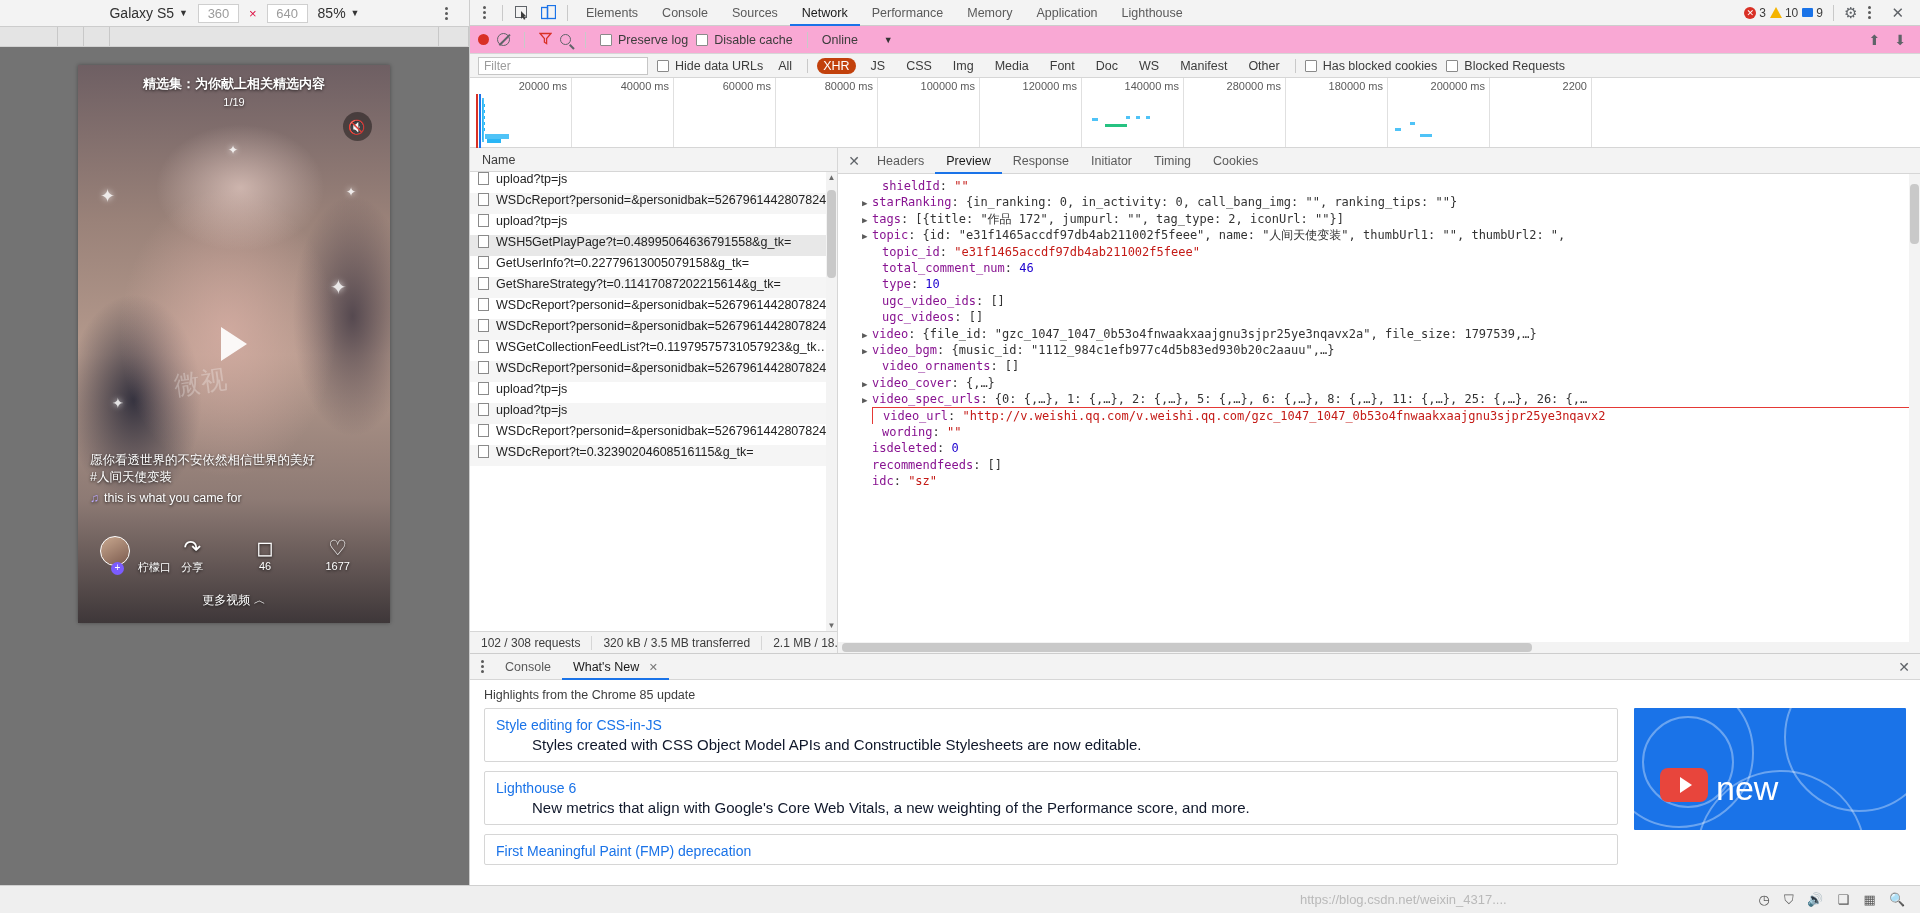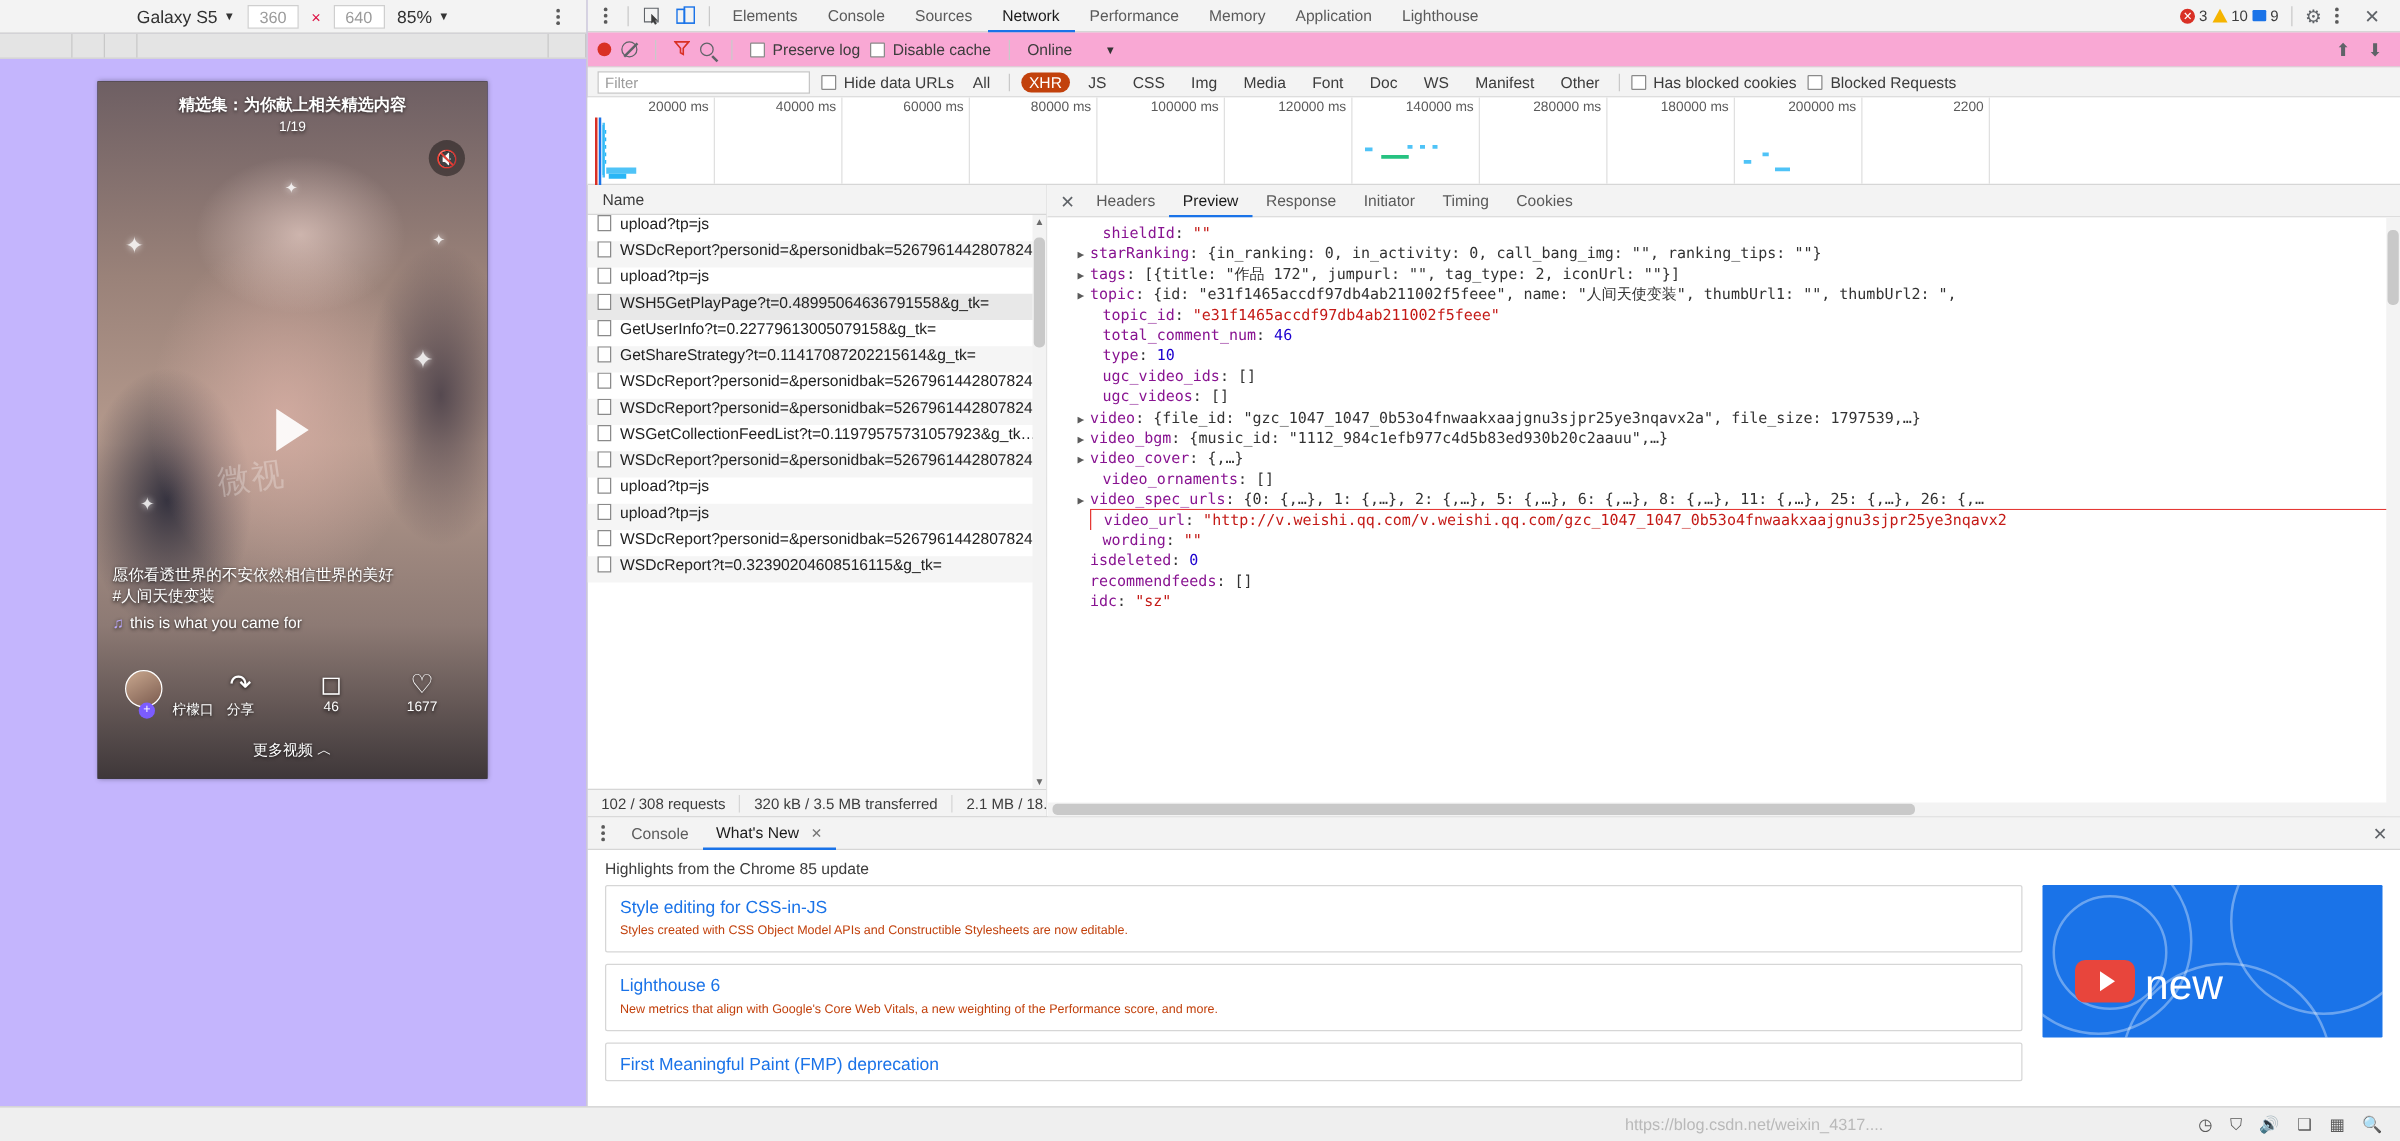--- a/index.html
+++ b/index.html
@@ -6,21 +6,21 @@
   html,body { width:1920px; height:913px; overflow:hidden; }
   body {
     font-family: "Liberation Sans", sans-serif;
     font-size: 13px;
     color: #333;
     background: #fff;
   }
   .root { position:relative; width:1920px; height:913px; display:flex; }
 
   
-  .device-pane { width:470px; height:913px; background:#c4b5fd; position:relative;
+  .device-pane { width:470px; height:913px; background:#737373; position:relative;
                  border-right:1px solid #cdcdcd; flex:0 0 470px; }
   .device-toolbar { height:27px; background:#f3f3f3; border-bottom:1px solid #ccc;
                     display:flex; align-items:center; justify-content:center; gap:10px; position:relative;}
   .dev-select { font-size:14px; color:#303030; display:flex; align-items:center; gap:5px; cursor:pointer;}
   .caret { font-size:9px; color:#333; }
   .dim-box { width:41px; height:19px; border:1px solid #cfcfcf; background:#fff; color:#9b9b9b;
              font-size:13px; text-align:center; line-height:18px; }
   .times { color:#d14; font-size:13px; }
   .zoom-select { font-size:14px; color:#303030; display:flex; align-items:center; gap:5px; cursor:pointer;}
   .kebab-dev { position:absolute; right:14px; top:4px; width:18px; height:18px;
@@ -167,21 +167,21 @@
 
   .drawer { height:260px; border-top:1px solid #cdcdcd; background:#fff; display:flex; flex-direction:column; flex:0 0 260px;}
   .drawer-tabs { height:26px; background:#f3f3f3; border-bottom:1px solid #d6d6d6; display:flex;
                  align-items:center; padding-left:4px; flex:0 0 26px;}
   .drawer-body { flex:1; overflow:hidden; position:relative; }
   .wn-head { padding:8px 14px 6px; font-size:12.5px; color:#3c3c3c;}
   .wn-grid { display:flex; padding:0 14px; gap:16px;}
   .wn-left { flex:1; min-width:0; }
   .wn-card { border:1px solid #d6d6d6; border-radius:2px; padding:8px 11px; margin-bottom:9px; }
   .wn-title { color:#1a73e8; font-size:14px; margin-bottom:3px; cursor:pointer;}
-  .wn-text { font-size:10px; color:#c2410c; line-height:17px;}
+  .wn-text { font-size:15px; color:#0f172a; line-height:17px;margin-left:36px;}
   .wn-right { width:272px; flex:0 0 272px; }
   .chrome-img { width:272px; height:122px; background:#1a73e8; position:relative; overflow:hidden; border-radius:1px;}
   .ci-circle { position:absolute; border:2px solid rgba(255,255,255,.35); border-radius:50%; }
   .yt { position:absolute; left:26px; bottom:28px; width:48px; height:34px; background:#e8453c;
         border-radius:8px; display:flex; align-items:center; justify-content:center;}
   .yt::after { content:""; width:0;height:0;border-left:12px solid #fff;border-top:8px solid transparent;
                border-bottom:8px solid transparent; margin-left:3px;}
   .new-word { position:absolute; left:82px; bottom:22px; color:#fff; font-size:34px; }
   .drawer-close { margin-left:auto; padding-right:10px; font-size:14px; color:#5f6368; cursor:pointer;}
   .tabx { font-size:11px; color:#777; margin-left:6px; cursor:pointer;}
@@ -538,22 +538,22 @@
               <div class="jrow ind1"><span><span class="tri">▶</span><span class="jk">starRanking</span><span class="jpunc">: </span><span class="jpunc">{in_ranking: 0, in_activity: 0, call_bang_img: "", ranking_tips: ""}</span></span></div>
               <div class="jrow ind1"><span><span class="tri">▶</span><span class="jk">tags</span><span class="jpunc">: </span><span class="jpunc">[{title: "作品 172", jumpurl: "", tag_type: 2, iconUrl: ""}]</span></span></div>
               <div class="jrow ind1"><span><span class="tri">▶</span><span class="jk">topic</span><span class="jpunc">: </span><span class="jpunc">{id: "e31f1465accdf97db4ab211002f5feee", name: "人间天使变装", thumbUrl1: "", thumbUrl2: ",</span></span></div>
               <div class="jrow ind2"><span><span class="tri"></span><span class="jk">topic_id</span><span class="jpunc">: </span><span class="jstr">"e31f1465accdf97db4ab211002f5feee"</span></span></div>
               <div class="jrow ind2"><span><span class="tri"></span><span class="jk">total_comment_num</span><span class="jpunc">: </span><span class="jnum">46</span></span></div>
               <div class="jrow ind2"><span><span class="tri"></span><span class="jk">type</span><span class="jpunc">: </span><span class="jnum">10</span></span></div>
               <div class="jrow ind2"><span><span class="tri"></span><span class="jk">ugc_video_ids</span><span class="jpunc">: </span><span class="jpunc">[]</span></span></div>
               <div class="jrow ind2"><span><span class="tri"></span><span class="jk">ugc_videos</span><span class="jpunc">: </span><span class="jpunc">[]</span></span></div>
               <div class="jrow ind1"><span><span class="tri">▶</span><span class="jk">video</span><span class="jpunc">: </span><span class="jpunc">{file_id: "gzc_1047_1047_0b53o4fnwaakxaajgnu3sjpr25ye3nqavx2a", file_size: 1797539,…}</span></span></div>
               <div class="jrow ind1"><span><span class="tri">▶</span><span class="jk">video_bgm</span><span class="jpunc">: </span><span class="jpunc">{music_id: "1112_984c1efb977c4d5b83ed930b20c2aauu",…}</span></span></div>
+              <div class="jrow ind2"><span><span class="tri"></span><span class="jk">video_ornaments</span><span class="jpunc">: </span><span class="jpunc">[]</span></span></div>
               <div class="jrow ind1"><span><span class="tri">▶</span><span class="jk">video_cover</span><span class="jpunc">: </span><span class="jpunc">{,…}</span></span></div>
-              <div class="jrow ind2"><span><span class="tri"></span><span class="jk">video_ornaments</span><span class="jpunc">: </span><span class="jpunc">[]</span></span></div>
               <div class="jrow ind1"><span><span class="tri">▶</span><span class="jk">video_spec_urls</span><span class="jpunc">: </span><span class="jpunc">{0: {,…}, 1: {,…}, 2: {,…}, 5: {,…}, 6: {,…}, 8: {,…}, 11: {,…}, 25: {,…}, 26: {,…</span></span></div>
               <div class="jrow ind2">
                 <span class="jhl"><span class="tri"></span><span class="jk">video_url</span><span class="jpunc">: </span><span class="jstr">"http://v.weishi.qq.com/v.weishi.qq.com/gzc_1047_1047_0b53o4fnwaakxaajgnu3sjpr25ye3nqavx2</span></span>
               </div>
               <div class="jrow ind2"><span><span class="tri"></span><span class="jk">wording</span><span class="jpunc">: </span><span class="jstr">""</span></span></div>
               <div class="jrow ind1"><span><span class="tri"></span><span class="jk">isdeleted</span><span class="jpunc">: </span><span class="jnum">0</span></span></div>
               <div class="jrow ind1"><span><span class="tri"></span><span class="jk">recommendfeeds</span><span class="jpunc">: </span><span class="jpunc">[]</span></span></div>
               <div class="jrow ind1"><span><span class="tri"></span><span class="jk">idc</span><span class="jpunc">: </span><span class="jstr">"sz"</span></span></div>
             </div>
           <div class="vscroll-d">

